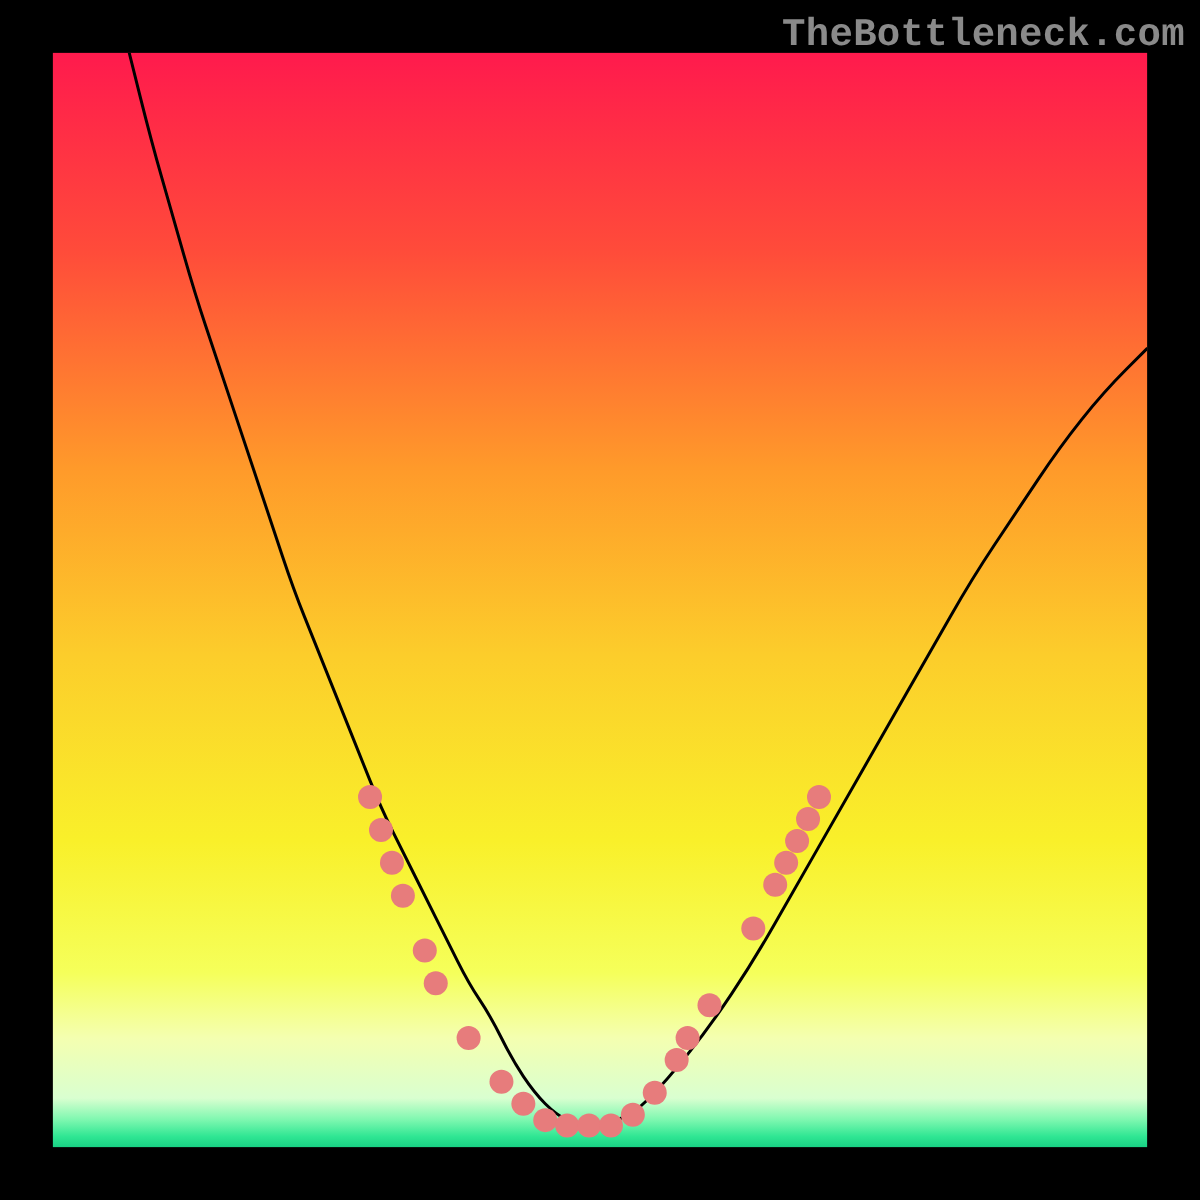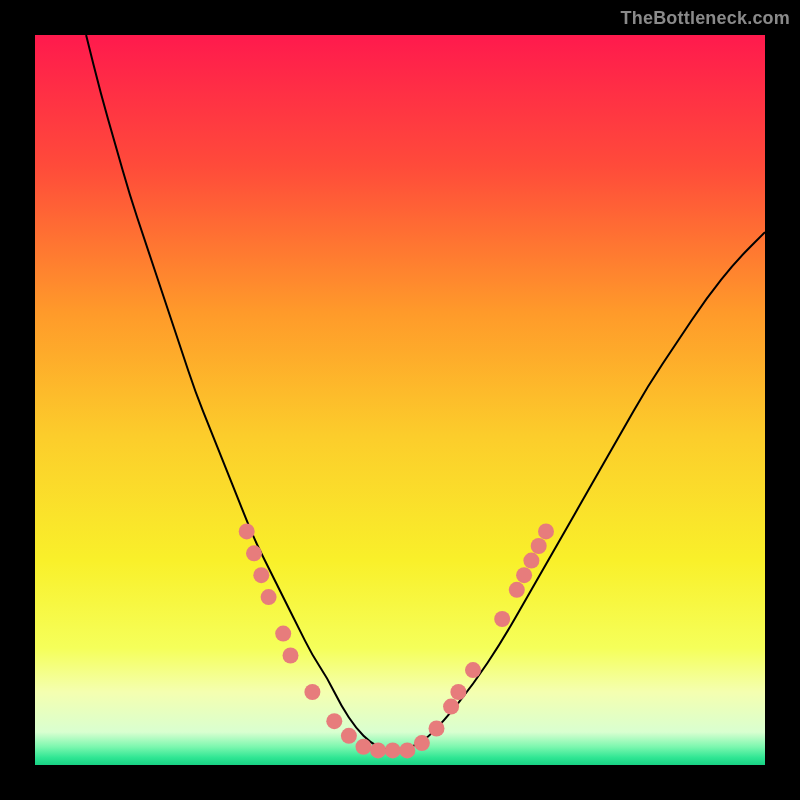--- a/index.html
+++ b/index.html
@@ -23,22 +23,22 @@
     left: 35px;
     top: 35px;
     width: 730px;
     height: 730px;
     overflow: hidden;
   }
   .watermark {
     position: absolute;
     top: 8px;
     right: 10px;
-    font-family: Liberation Sans, sans-serif;
-    font-size: 18px;
+    font-family: Liberation Mono, monospace;
+    font-size: 26px;
     font-weight: 600;
     color: #8a8a8a;
     letter-spacing: 0.2px;
   }
   svg { display: block; }
 </style>
 </head>
 <body>
 <div class="frame">
 

